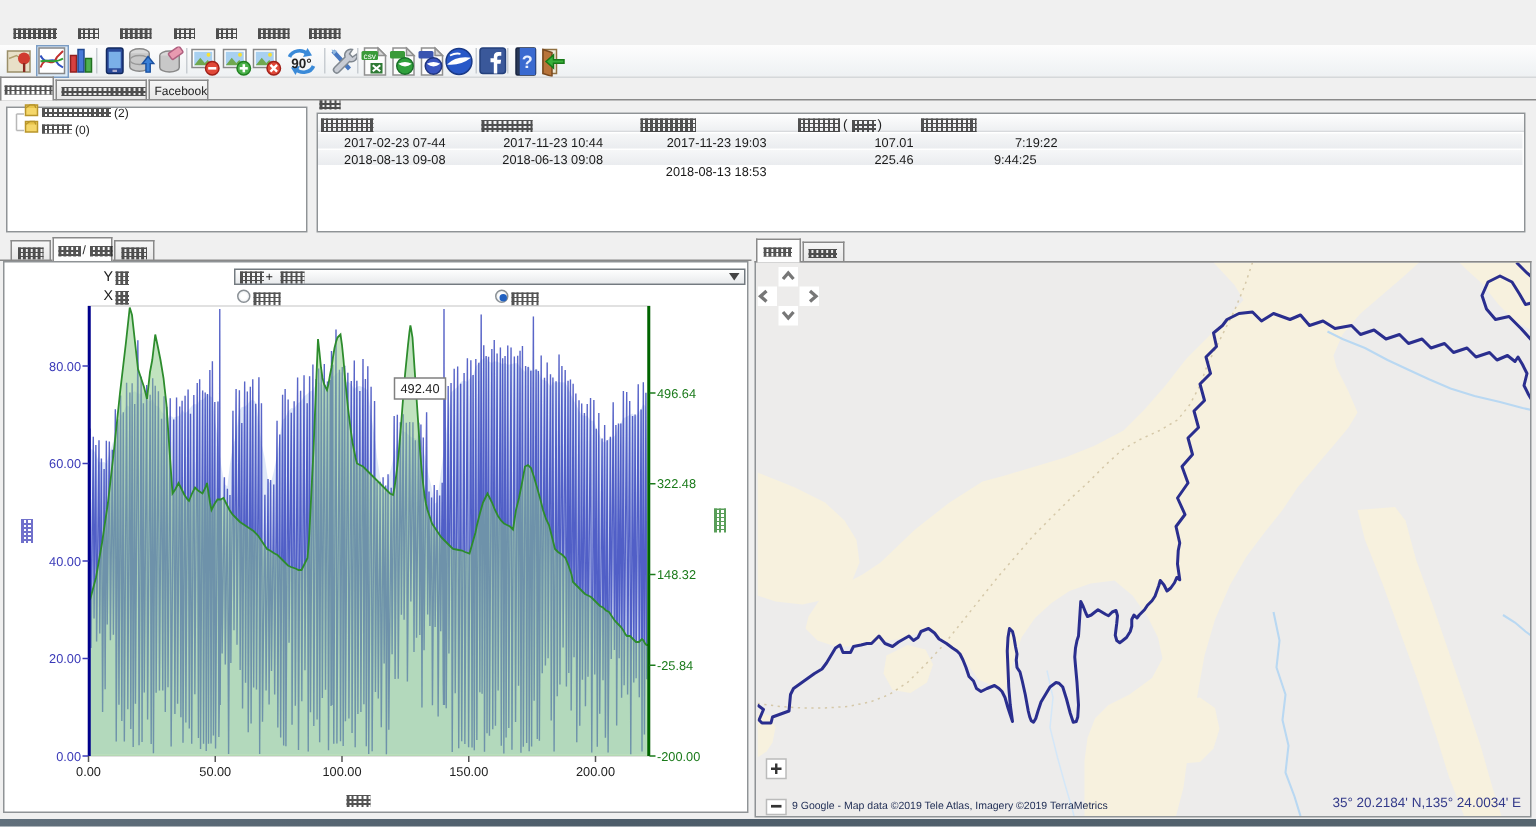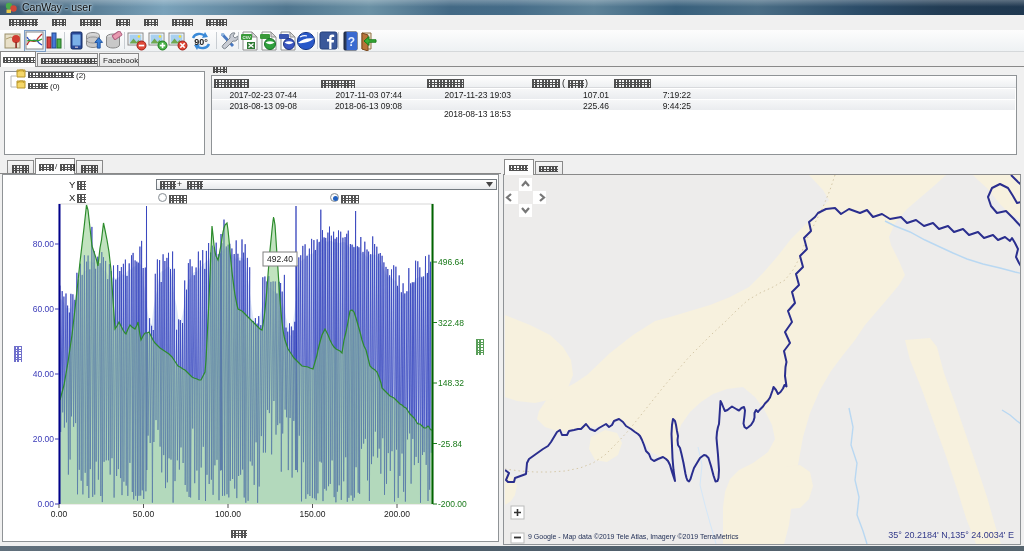--- a/index.html
+++ b/index.html
@@ -25,28 +25,20 @@
 .combo{position:absolute;background:linear-gradient(#fefefe,#e8eaec);border:1px solid #737a80}
 .radio{position:absolute;width:9px;height:9px;border-radius:50%;border:1px solid #8a9095;background:radial-gradient(#fff 40%,#dde2e6)}
 .tb{font-size:8.5px;fill:#3a3ab8;font-family:"Liberation Sans"}
 .tg{font-size:8.5px;fill:#1a7a1a;font-family:"Liberation Sans"}
 .tk{font-size:8.5px;fill:#222;font-family:"Liberation Sans"}
 .tat{font-size:7px;fill:#1c2a52;font-family:"Liberation Sans"}
 .tco{font-size:9px;fill:#333a8a;font-family:"Liberation Sans"}
 #taskbar{position:absolute;left:0;top:546px;width:1024px;height:5px;background:linear-gradient(90deg,#61707c,#4d5d6a 40%,#56656f)}
 </style></head><body>
 <div id="win">
-<div id="title">
- <svg class="abs" style="left:4px;top:1px" width="14" height="13">
-        <circle cx="5" cy="5" r="3.2" fill="#4aab4a"></circle>
-        <circle cx="9.5" cy="7.5" r="3.2" fill="#d04838"></circle>
-        <rect x="2.5" y="8.5" width="4.5" height="3.5" fill="#e8c84a"></rect>
-      </svg>
- <span class="cap">CanWay - user</span>
-</div>
 <div id="menubar">
 <span class="jp" style="left:9px;top:3.5px;width:28.6px;height:7px;--c:#111;opacity:0.72"></span>
       <span class="jp" style="left:52px;top:3.5px;width:14.3px;height:7px;--c:#111;opacity:0.72"></span>
       <span class="jp" style="left:80px;top:3.5px;width:21.4px;height:7px;--c:#111;opacity:0.72"></span>
       <span class="jp" style="left:116px;top:3.5px;width:14.3px;height:7px;--c:#111;opacity:0.72"></span>
       <span class="jp" style="left:144px;top:3.5px;width:14.3px;height:7px;--c:#111;opacity:0.72"></span>
       <span class="jp" style="left:172px;top:3.5px;width:21.4px;height:7px;--c:#111;opacity:0.72"></span>
       <span class="jp" style="left:206px;top:3.5px;width:21.4px;height:7px;--c:#111;opacity:0.72"></span>
 </div>
 <div id="toolbar">
@@ -199,24 +191,24 @@
 <span class="jp" style="left:214px;top:79px;width:34.7px;height:8.5px;--c:#111;opacity:0.72"></span>
     <span class="jp" style="left:321px;top:79.5px;width:33.5px;height:8.2px;--c:#111;opacity:0.72"></span>
     <span class="jp" style="left:427px;top:79px;width:36.7px;height:9px;--c:#111;opacity:0.72"></span>
     <span class="jp" style="left:532px;top:79px;width:27.5px;height:9px;--c:#111;opacity:0.72"></span>
     <span class="abs" style="left:562px;top:78px;font-size:9px;color:#222">(</span>
     <span class="jp" style="left:568px;top:79.5px;width:16.3px;height:8px;--c:#111;opacity:0.72"></span>
     <span class="abs" style="left:585px;top:78px;font-size:9px;color:#222">)</span>
     <span class="jp" style="left:614px;top:79px;width:36.7px;height:9px;--c:#111;opacity:0.72"></span>
 <div class="trow" style="top:89.0px"></div>
     <div class="tcell" style="top:90.2px;left:177px;width:120px">2017-02-23 07-44</div>
-    <div class="tcell" style="top:90.2px;left:282px;width:120px">2017-11-03 07:44</div>
+    <div class="tcell" style="top:90.2px;left:282px;width:120px">2017-11-23 10:44</div>
     <div class="tcell" style="top:90.2px;left:391px;width:120px">2017-11-23 19:03</div>
     <div class="tcell" style="top:90.2px;left:489px;width:120px">107.01</div>
-    <div class="tcell" style="top:90.2px;left:571px;width:120px">7:19:22</div>
+    <div class="tcell" style="top:90.2px;left:585px;width:120px">7:19:22</div>
     <div class="trow" style="top:99.6px"></div>
     <div class="tcell" style="top:100.8px;left:177px;width:120px">2018-08-13 09-08</div>
     <div class="tcell" style="top:100.8px;left:282px;width:120px">2018-06-13 09:08</div>
     <div class="tcell" style="top:109px;left:391px;width:120px">2018-08-13 18:53</div>
     <div class="tcell" style="top:100.8px;left:489px;width:120px">225.46</div>
     <div class="tcell" style="top:100.8px;left:571px;width:120px">9:44:25</div>
 
 <div id="btabline"></div>
 <div class="tab" style="left:7px;top:160px;width:27px">
       <span class="jp" style="left:4px;top:3.5px;width:17.3px;height:8.5px;--c:#111;opacity:0.72"></span>

